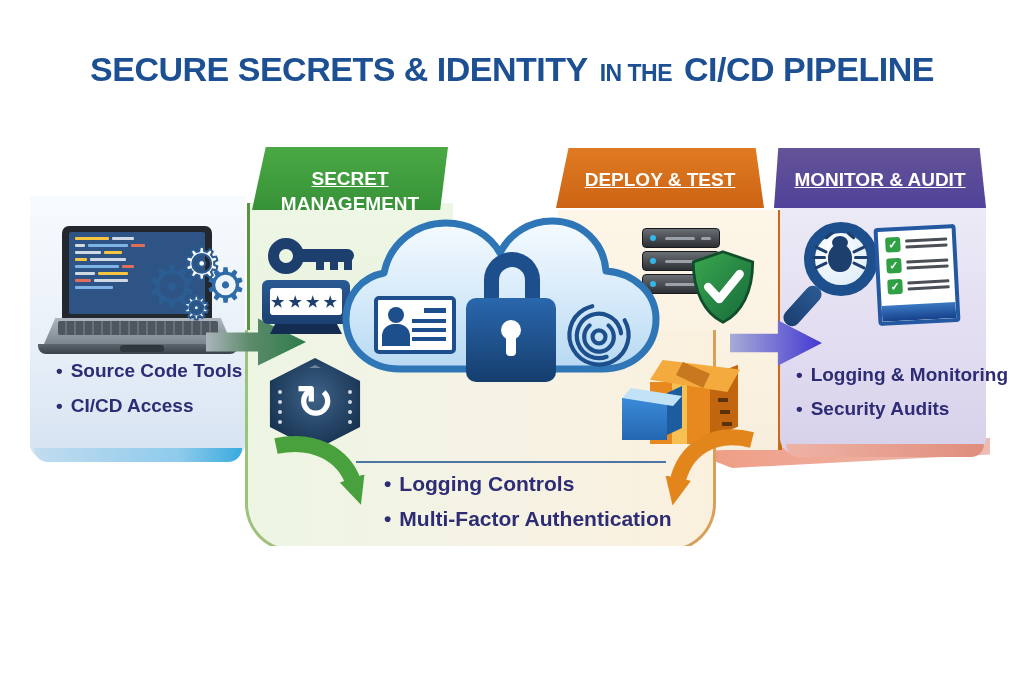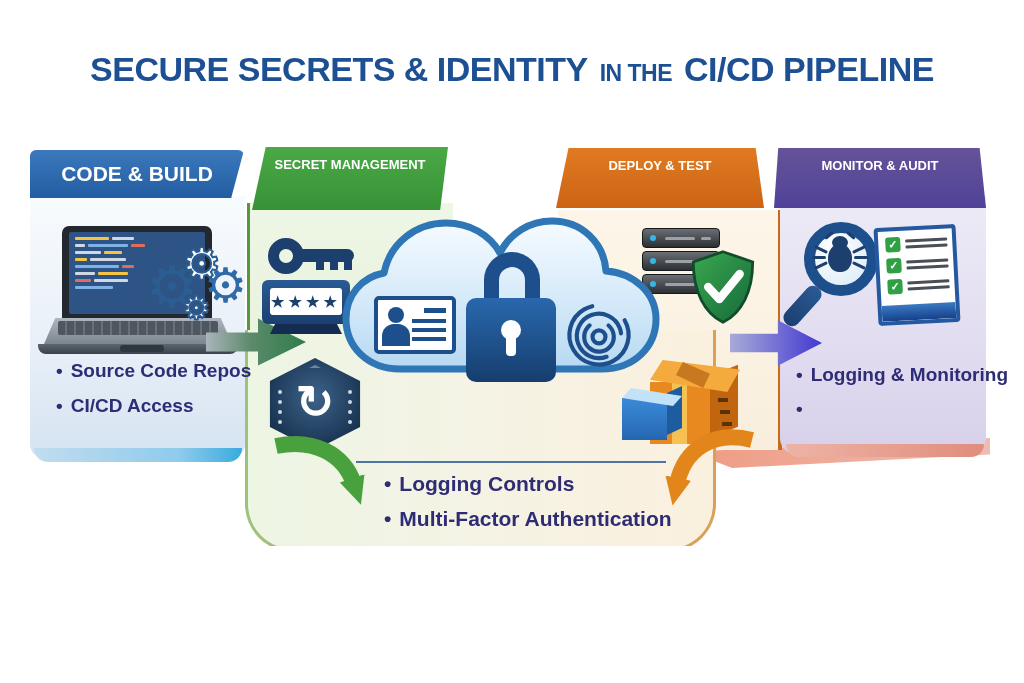--- a/index.html
+++ b/index.html
@@ -8,21 +8,21 @@
   .abs{position:absolute;}
 
   
   #title{left:0;top:50px;width:1024px;text-align:center;color:#1d4f93;font-weight:800;letter-spacing:-.5px;white-space:nowrap;}
   #title .big{font-size:34px;}
   #title .small{font-size:23px;margin:0 8px;}
 
   
   .tab{color:#fff;font-weight:800;text-align:center;z-index:6;}
   .tab.one{line-height:48px;font-size:21px;}
-  .tab.two{font-size:13px;line-height:1.3;padding-top:10px;box-sizing:border-box;}
+  .tab.two{font-size:19px;line-height:1.3;padding-top:20px;box-sizing:border-box;text-decoration:underline;}
   #tab1{left:30px;top:150px;width:214px;height:48px;background:linear-gradient(180deg,#3b78bc,#225da2);
         clip-path:polygon(0 0,100% 0,94% 100%,0 100%);border-radius:6px 6px 0 0;}
   #tab2{left:252px;top:147px;width:196px;height:63px;background:linear-gradient(180deg,#4aa945,#379237);
         clip-path:polygon(7% 0,100% 0,96% 100%,0 100%);}
   #tab3{left:556px;top:148px;width:208px;height:60px;background:linear-gradient(180deg,#e07a22,#cc6414);
         clip-path:polygon(6% 0,96% 0,100% 100%,0 100%);}
   #tab4{left:774px;top:148px;width:212px;height:60px;background:linear-gradient(180deg,#645397,#51429a);
         clip-path:polygon(2% 0,97% 0,100% 100%,0 100%);}
 
   
@@ -172,21 +172,20 @@
   <div class="abs" id="panel1-edge"></div>
   <div class="abs" id="panel2"></div>
   <div class="abs" id="panel3"></div>
   <div class="abs" id="panel4"></div>
   <div class="abs" id="panel4-edge"></div>
 
   <div class="abs" id="center-outer">
     <div id="center-inner"></div>
   </div>
 
-  <div class="abs tab one" id="tab1">CODE &amp; BUILD</div>
   <div class="abs tab two" id="tab2">SECRET MANAGEMENT</div>
   <div class="abs tab two" id="tab3">DEPLOY &amp; TEST</div>
   <div class="abs tab two" id="tab4">MONITOR &amp; AUDIT</div>
 
   <div class="abs" id="laptop-screen">
     <div id="laptop-display">
       <div class="code-row">
           <i style="width:34px;background:#f5c542"></i>
           <i style="width:22px;background:#cfd8e3"></i>
         </div>
@@ -226,21 +225,21 @@
   <div class="abs" id="laptop-bottom"></div>
   <div class="abs" id="laptop-pad"></div>
   <span class="abs gear solid1" style="left:146px;top:258px;">⚙</span>
   <span class="abs gear white" style="left:182px;top:242px;font-size:44px;">⚙</span>
   <span class="abs gear white" style="left:182px;top:292px;font-size:32px;">⚙</span>
   <span class="abs gear solid2" style="left:204px;top:262px;">⚙</span>
 
   <div class="abs" id="col1-bullets">
     <div class="bullet-row s-bullet">
       <span class="dot">•</span>
-      <span>Source Code Repos</span>
+      <span>Source Code Tools</span>
     </div>
     <div class="bullet-row s-bullet">
       <span class="dot">•</span>
       <span>CI/CD Access</span>
     </div>
   </div>
 
   <div class="abs flow-arrow" id="arrow1"></div>
   <div class="abs flow-arrow" id="arrow2"></div>
 
@@ -408,16 +407,17 @@
     <div class="foot"></div>
   </div>
 
   <div class="abs" id="col4-bullets">
     <div class="bullet-row s-bullet">
       <span class="dot">•</span>
       <span>Logging &amp; Monitoring</span>
     </div>
     <div class="bullet-row s-bullet">
       <span class="dot">•</span>
+      <span>Security Audits</span>
     </div>
   </div>
 
 </div>
 
 </body></html>

